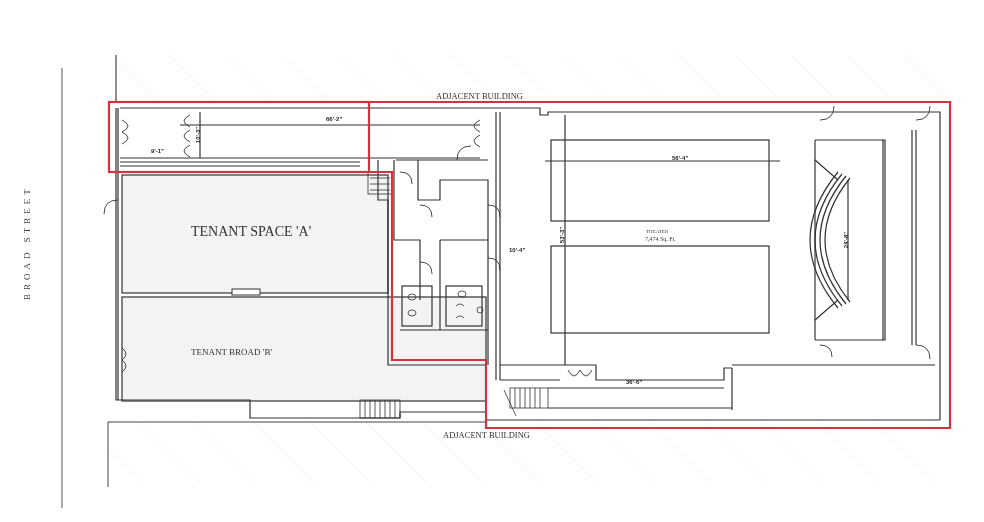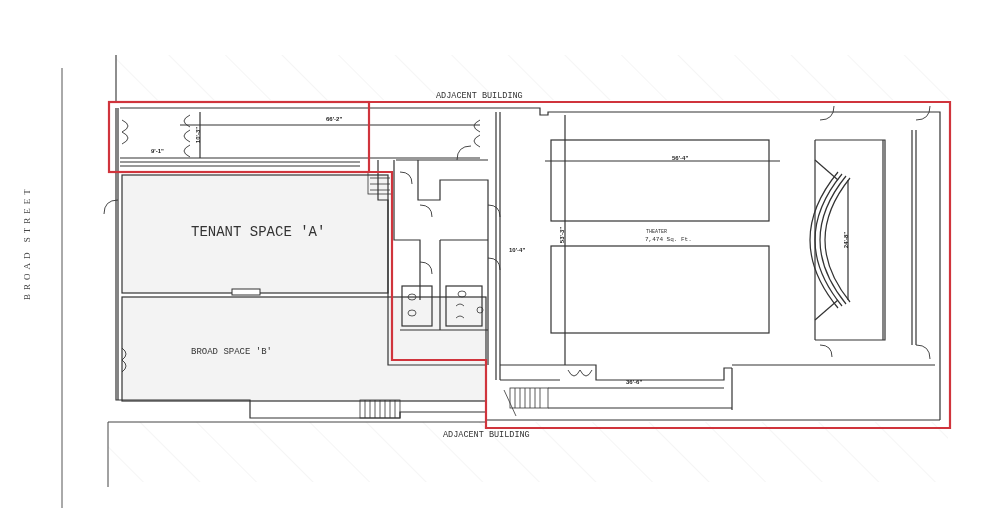--- a/index.html
+++ b/index.html
@@ -1,18 +1,18 @@
 <!DOCTYPE html>
 <html><head>
   <meta charset="utf-8">
   <style>
     html, body { margin: 0; padding: 0; background: #ffffff; }
     body { width: 984px; height: 522px; position: relative; overflow: hidden; font-family: "Liberation Serif", serif; }
     #plan { position: absolute; left: 0; top: 0; }
-    .lbl { position: absolute; color: #333; white-space: nowrap; font-family: Liberation Mono, monospace; }
+    .lbl { position: absolute; color: #333; white-space: nowrap; font-family: Liberation Serif, serif; }
     .dim { position: absolute; font-family: "Liberation Sans", sans-serif; font-size: 6px; font-weight: bold; color: #222; white-space: nowrap; }
     .street { position: absolute; left: 22px; top: 300px; transform: rotate(-90deg); transform-origin: left top; font-size: 9px; letter-spacing: 4px; color: #444; }
   </style>
 </head>
 <body>
 
 <svg id="plan" width="984" height="522" viewBox="0 0 984 522" xmlns="http://www.w3.org/2000/svg">
   <defs>
     <pattern id="hatch" patternUnits="userSpaceOnUse" width="40" height="40" patternTransform="rotate(-45)">
       <line x1="0" y1="0" x2="0" y2="40" stroke="#ececec" stroke-width="1"></line>
@@ -133,21 +133,21 @@
   <g fill="none" stroke="#d0343c" stroke-width="2.2">
     <rect x="109" y="102" width="260" height="70"></rect>
     <polyline points="109,102 950,102 950,428 486,428 486,360 392,360 392,172 109,172"></polyline>
   </g>
 </svg>
 
 <div class="street">BROAD STREET</div>
 <div class="lbl" style="left:436px; top:91px; font-size:8.5px;">ADJACENT BUILDING</div>
 <div class="lbl" style="left:443px; top:430px; font-size:8.5px;">ADJACENT BUILDING</div>
 <div class="lbl" style="left:191px; top:224px; font-size:14px;">TENANT SPACE 'A'</div>
-<div class="lbl" style="left:191px; top:347px; font-size:9px;">BROAD SPACE 'B'</div>
+<div class="lbl" style="left:191px; top:347px; font-size:9px;">TENANT BROAD 'B'</div>
 <div class="lbl" style="left:646px; top:229px; font-size:5px;">THEATER</div>
 <div class="lbl" style="left:645px; top:236px; font-size:6px;">7,474 Sq. Ft.</div>
 
 <div class="dim" style="left:326px; top:116px;">66'-2"</div>
 <div class="dim" style="left:190px; top:132px; transform:rotate(-90deg);">10'-3"</div>
 <div class="dim" style="left:151px; top:148px;">9'-1"</div>
 <div class="dim" style="left:672px; top:155px;">56'-4"</div>
 <div class="dim" style="left:554px; top:232px; transform:rotate(-90deg);">53'-3"</div>
 <div class="dim" style="left:509px; top:247px;">10'-4"</div>
 <div class="dim" style="left:838px; top:237px; transform:rotate(-90deg);">24'-8"</div>

